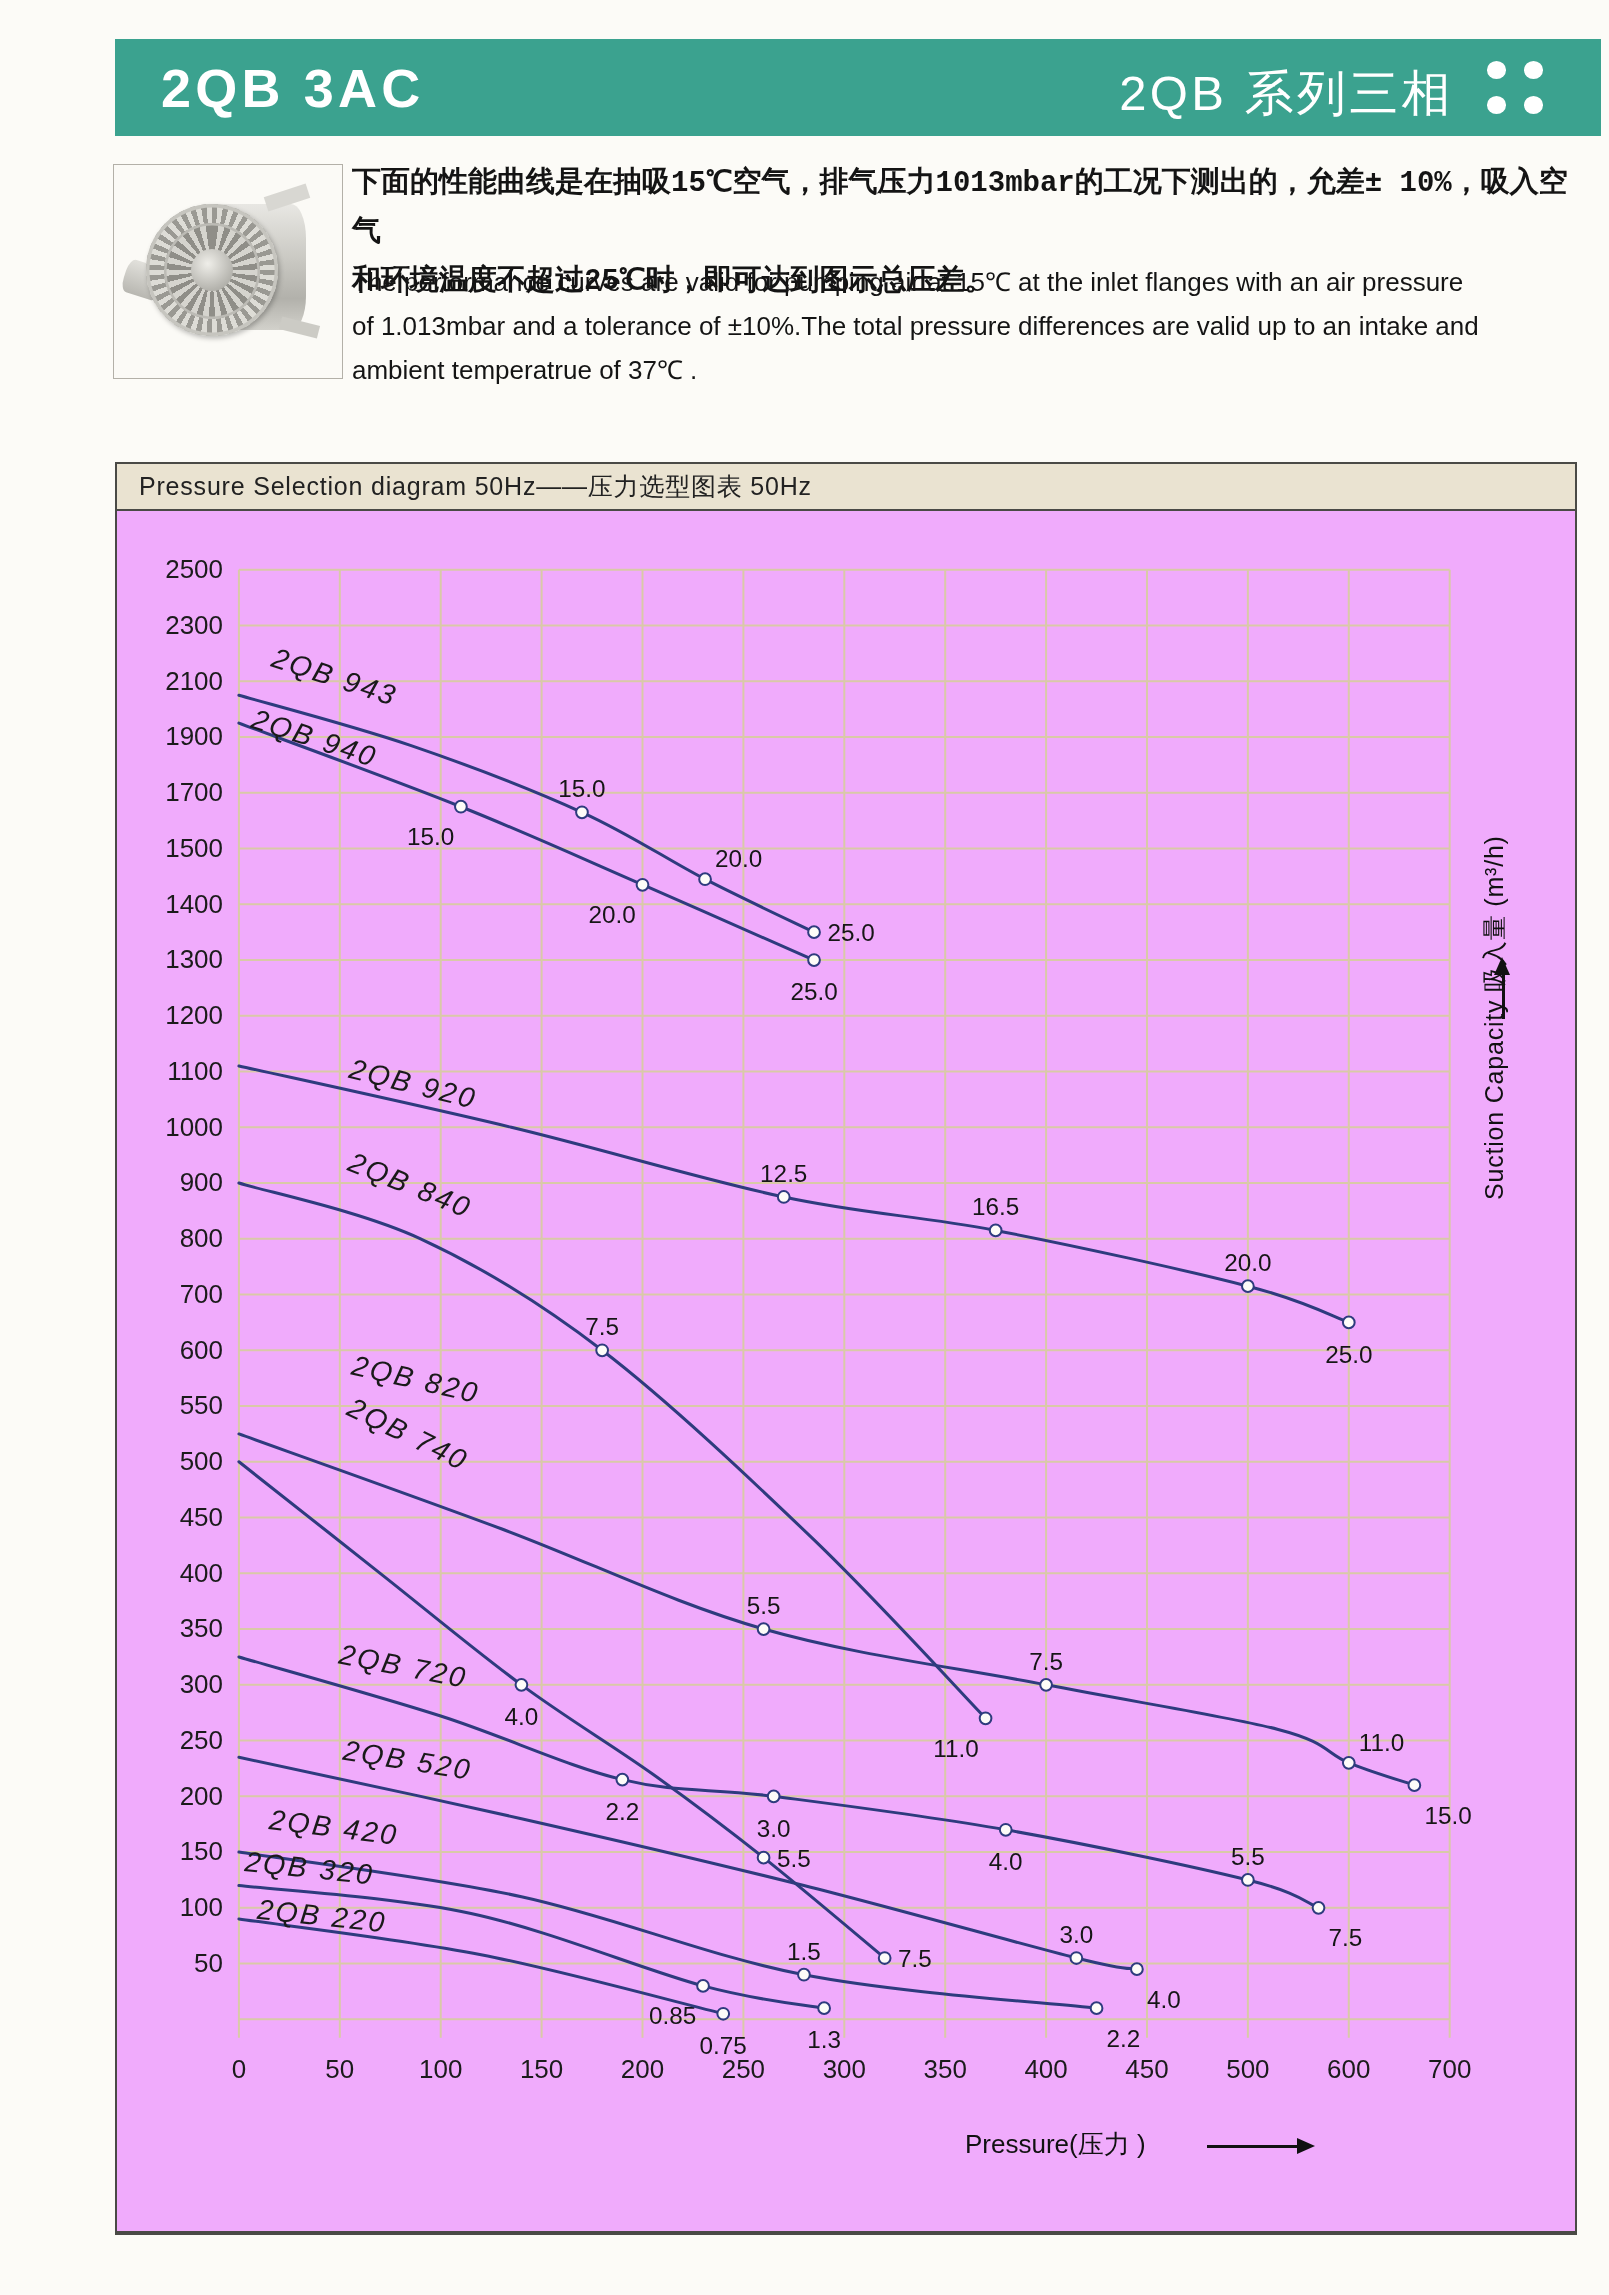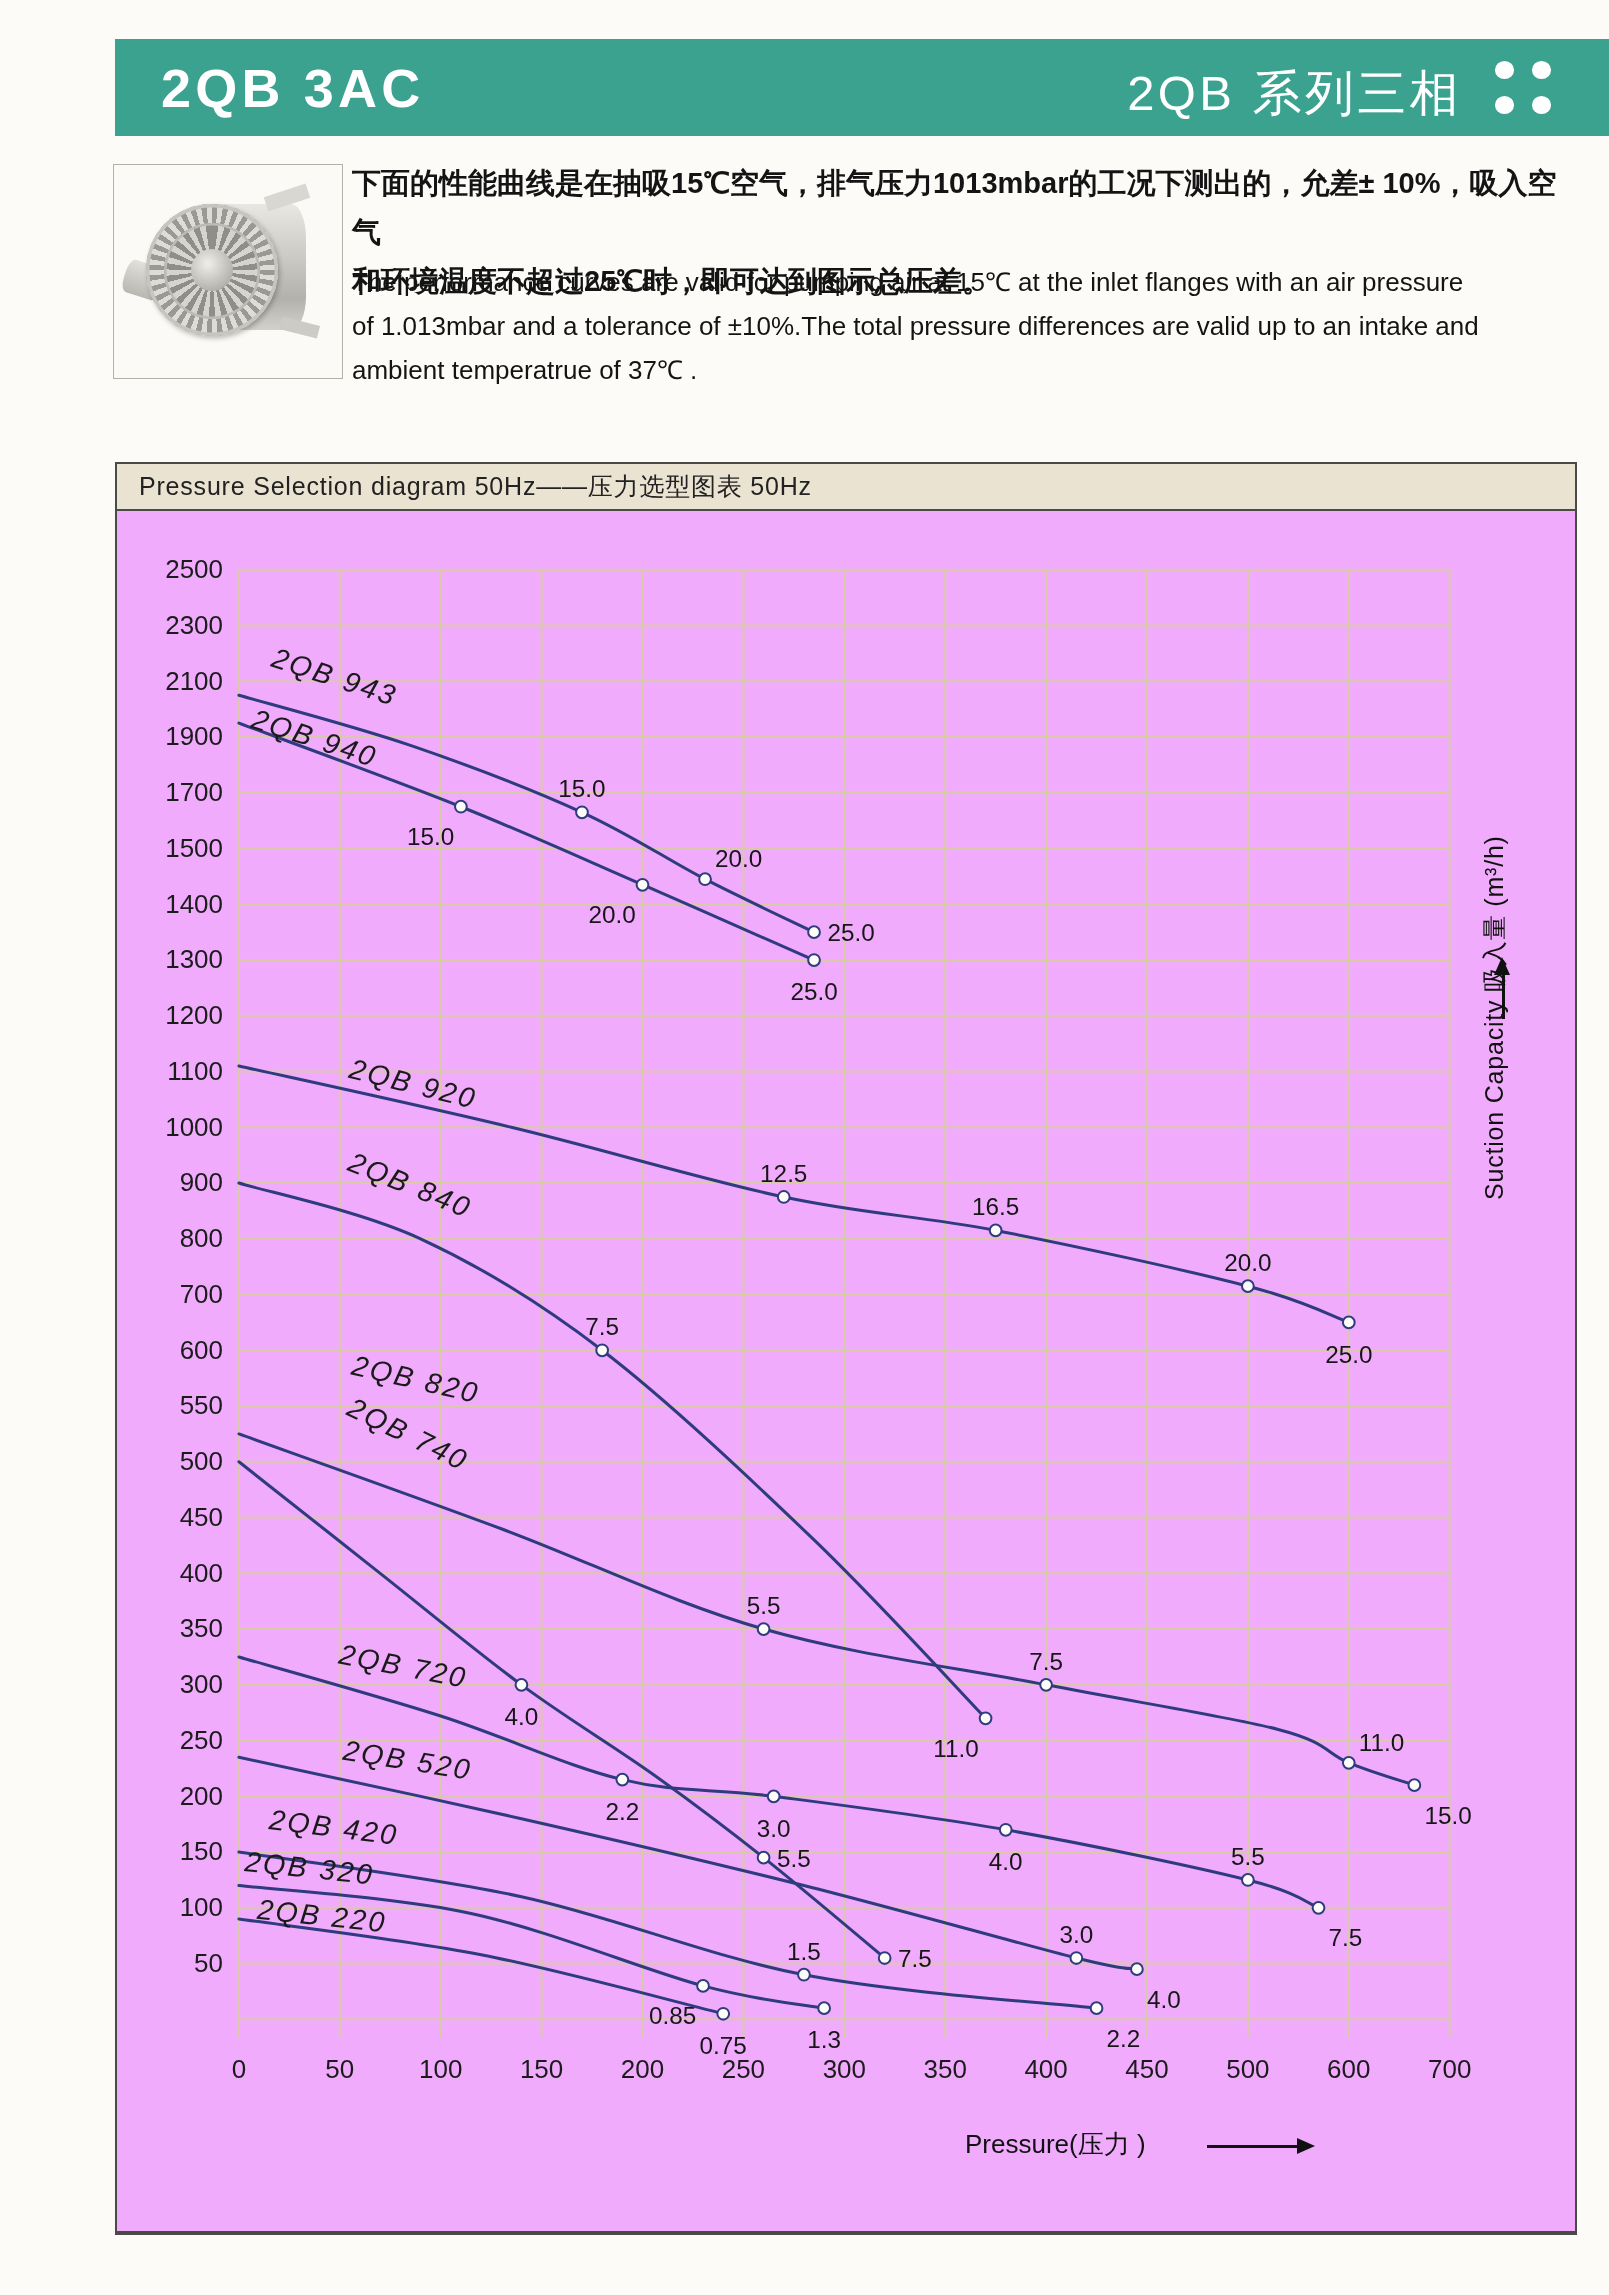--- a/index.html
+++ b/index.html
@@ -1,19 +1,19 @@
 <!DOCTYPE html>
 <html style="font-size:13.4px"><head>
 <meta charset="utf-8">
 <style>
   html,body{margin:0;padding:0;background:#e8e8e6;}
   .page{position:relative;width:1609px;height:2295px;background:#fcfbf7;
         font-family:"Liberation Sans",sans-serif;overflow:hidden;}
   
-  .header-bar{position:absolute;left:115px;top:39px;right:0;height:97px;background:#3ba28f;}
+  .header-bar{position:absolute;left:115px;top:39px;right:8px;height:97px;background:#3ba28f;}
   .header-left{position:absolute;left:46px;top:18.4px;font-size:54px;font-weight:bold;
                color:#fff;letter-spacing:4.2px;}
   .header-right{position:absolute;right:147px;top:22px;font-size:49px;font-weight:normal;
                 color:#fff;letter-spacing:3.4px;}
   .header-dots{position:absolute;right:49px;top:22px;width:65px;height:55px;}
   .header-dots span{position:absolute;width:19px;height:17.6px;background:#fff;border-radius:50%;}
   .hd1{left:0;top:0}.hd2{left:37px;top:0}.hd3{left:0;top:35px}.hd4{left:37px;top:35px}
   
   .product-box{position:absolute;left:113px;top:164px;width:228px;height:213px;
                border:1.7px solid #b3b0a8;background:#fbfaf6;}
@@ -29,21 +29,21 @@
       box-shadow:0 0 0 3.4px #c6c5bf inset,1.7px 2.5px 5px rgba(0,0,0,.25);}
   .blower .ring2{position:absolute;left:25px;top:34px;width:96px;height:96px;border-radius:50%;
       background:repeating-conic-gradient(#8f8e88 0deg 8deg,#d5d4ce 8deg 16deg);
       box-shadow:0 0 0 2.5px #bcbbb5 inset;}
   .blower .hub{position:absolute;left:52px;top:60px;width:42px;height:42px;border-radius:50%;
       background:radial-gradient(circle at 40% 35%,#efeee9,#b5b4ae 70%,#a0a09a);}
   .blower .pipe{position:absolute;left:-15px;top:74px;width:39px;height:34px;border-radius:6.7px/13.4px;
       background:linear-gradient(180deg,#e2e1dc,#b8b7b1);transform:rotate(18deg);}
   
   .intro-zh{position:absolute;left:352px;top:159px;width:1232px;font-size:29px;line-height:49px;
-            font-weight:bold;color:#141414;}
+            font-weight:bold;color:#141414;font-family:Liberation Mono, monospace;}
   .intro-en{position:absolute;left:352px;top:260px;width:1232px;font-size:26px;line-height:44px;
             color:#141414;}
   
   .chart-box{position:absolute;left:115px;top:462px;width:1458px;height:1767px;
              border:2.5px solid #4a4a46;border-bottom-width:4.2px;background:#f0abfc;}
   .chart-title-bar{height:45px;background:#eae3d1;border-bottom:2.5px solid #4a4a46;
              font-size:25px;color:#222;line-height:45px;padding-left:22px;letter-spacing:0.8px;}
   .plot-svg{position:absolute;left:0;top:0;width:1609px;height:2295px;pointer-events:none;}
   .x-caption-main{position:absolute;left:402px;top:2127px;font-size:26px;color:#111;letter-spacing:0.8px;}
   .x-caption-pressure{position:absolute;left:965px;top:2127px;font-size:26px;color:#111;}

